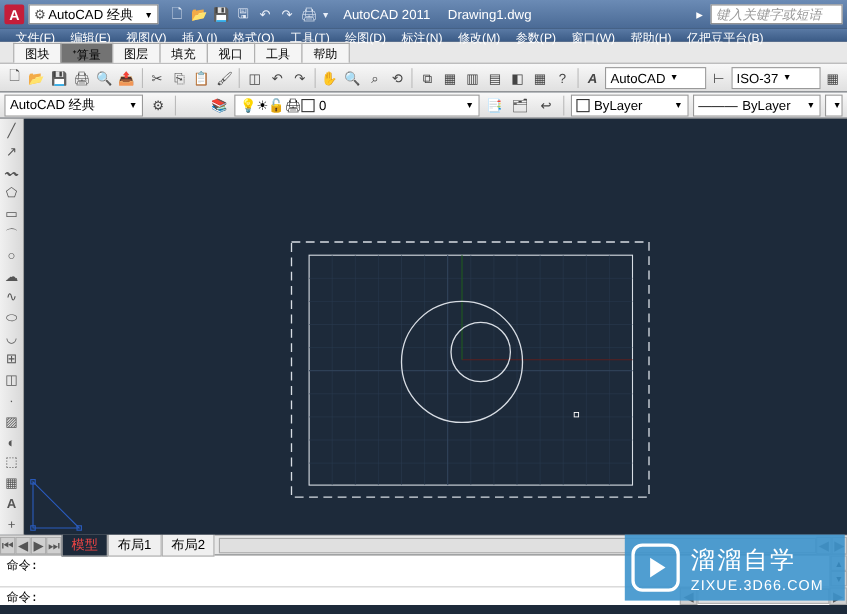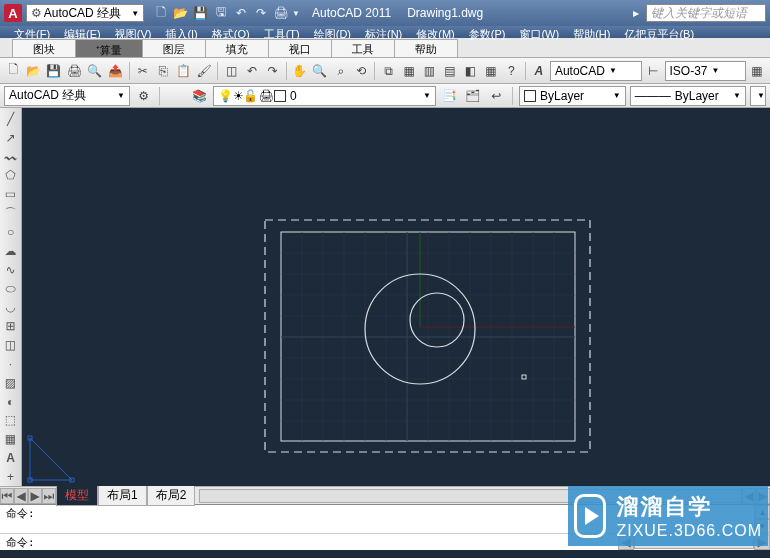--- a/index.html
+++ b/index.html
@@ -9,21 +9,21 @@
 .ws-select{height:18px;background:#fff;border:1px solid #888;display:flex;align-items:center;padding:0 4px;font-size:11px;gap:2px}
 .ws-select .gear{color:#555}
 .qat{display:flex;gap:2px;margin-left:4px}
 .qat-btn{width:18px;height:18px;display:flex;align-items:center;justify-content:center;color:#e8eef8;cursor:pointer}
 .title-text{flex:1;text-align:left;color:#fff;font-size:12px}
 .title-text span{margin:0 8px}
 .search-box{width:120px;height:18px;background:#fff;border:1px solid #888;padding:0 4px;display:flex;align-items:center;color:#999;font-size:11px;font-style:italic}
 .menubar{height:12px;background:linear-gradient(#5a7aa5,#3a5a85);display:flex;align-items:flex-start;padding:0 8px;gap:2px}
 .menu-item{color:#fff;font-size:11px;padding:1px 6px;cursor:pointer}
 .tabbar{height:20px;background:#e8e8e8;border-bottom:1px solid #aaa;display:flex;align-items:flex-end;padding-left:12px}
-.tab{height:18px;padding:2px 20px;background:#f5f5f5;border:1px solid #aaa;border-bottom:none;font-size:11px;cursor:pointer;margin-right:-1px}
+.tab{height:18px;padding:2px 10px;background:#f5f5f5;border:1px solid #aaa;border-bottom:none;font-size:11px;cursor:pointer;margin-right:-1px}
 .tab.active{background:#737373}
 .toolbar{height:26px;background:linear-gradient(#f8f8f8,#e0e0e0);border-bottom:1px solid #aaa;display:flex;align-items:center;padding:0 4px;gap:2px}
 .tb-btn{width:20px;height:20px;display:flex;align-items:center;justify-content:center;cursor:pointer;border:1px solid transparent;color:#444}
 .tb-sep{width:0;height:18px;border-left:1px solid #bbb;margin:0 2px}
 .tb-select{height:20px;background:#fff;border:1px solid #999;display:flex;align-items:center;padding:0 4px;font-size:11px;cursor:pointer}
 .tb-select .arrow{margin-left:4px;font-size:8px}
 .selectbar{height:24px;background:linear-gradient(#f8f8f8,#e0e0e0);border-bottom:1px solid #aaa;display:flex;align-items:center;padding:0 4px;gap:4px}
 .sel{height:20px;background:#fff;border:1px solid #999;display:flex;align-items:center;padding:0 4px;font-size:11px}
 .sel .arrow{margin-left:auto;font-size:8px;padding-left:6px}
 .layer-swatch{width:12px;height:12px;background:#fff;border:1px solid #333;margin-right:4px}
@@ -41,22 +41,22 @@
 .cmdarea{background:#fff;border-top:1px solid #888}
 .cmd-line{height:16px;padding:1px 6px;font-size:11px;font-family:SimSun,monospace;white-space:pre}
 .cmd-input-row{display:flex;align-items:center;border-top:1px solid #ccc}
 .cmd-input-row .cmd-line{flex:1}
 .scroll-v{width:16px;background:#e8e8e8;border-left:1px solid #aaa;display:flex;flex-direction:column}
 .scroll-btn{height:14px;display:flex;align-items:center;justify-content:center;font-size:8px;cursor:pointer;background:#d0d0d0;border:1px solid #aaa}
 .watermark{position:absolute;right:2px;bottom:12px;width:200px;height:60px;background:rgba(61,147,204,0.9);display:flex;align-items:center;padding:6px;gap:10px}
 .wm-play{width:44px;height:44px;border:3px solid #fff;border-radius:10px;display:flex;align-items:center;justify-content:center}
 .wm-play::after{content:"";border-left:14px solid #fff;border-top:9px solid transparent;border-bottom:9px solid transparent;margin-left:4px}
 .wm-text{color:#fff}
-.wm-big{font-size:22px;font-weight:bold;letter-spacing:2px}
-.wm-url{font-size:16px;letter-spacing:1px}
+.wm-big{font-size:22px;font-weight:normal;letter-spacing:2px}
+.wm-url{font-size:13px;letter-spacing:1px}
 svg{display:block}
 </style>
 </head>
 <body>
 
 <div class="titlebar">
   <div class="app-icon">A</div>
   <div class="ws-select">
     <span class="gear">⚙</span>
     <span>AutoCAD 经典</span>

